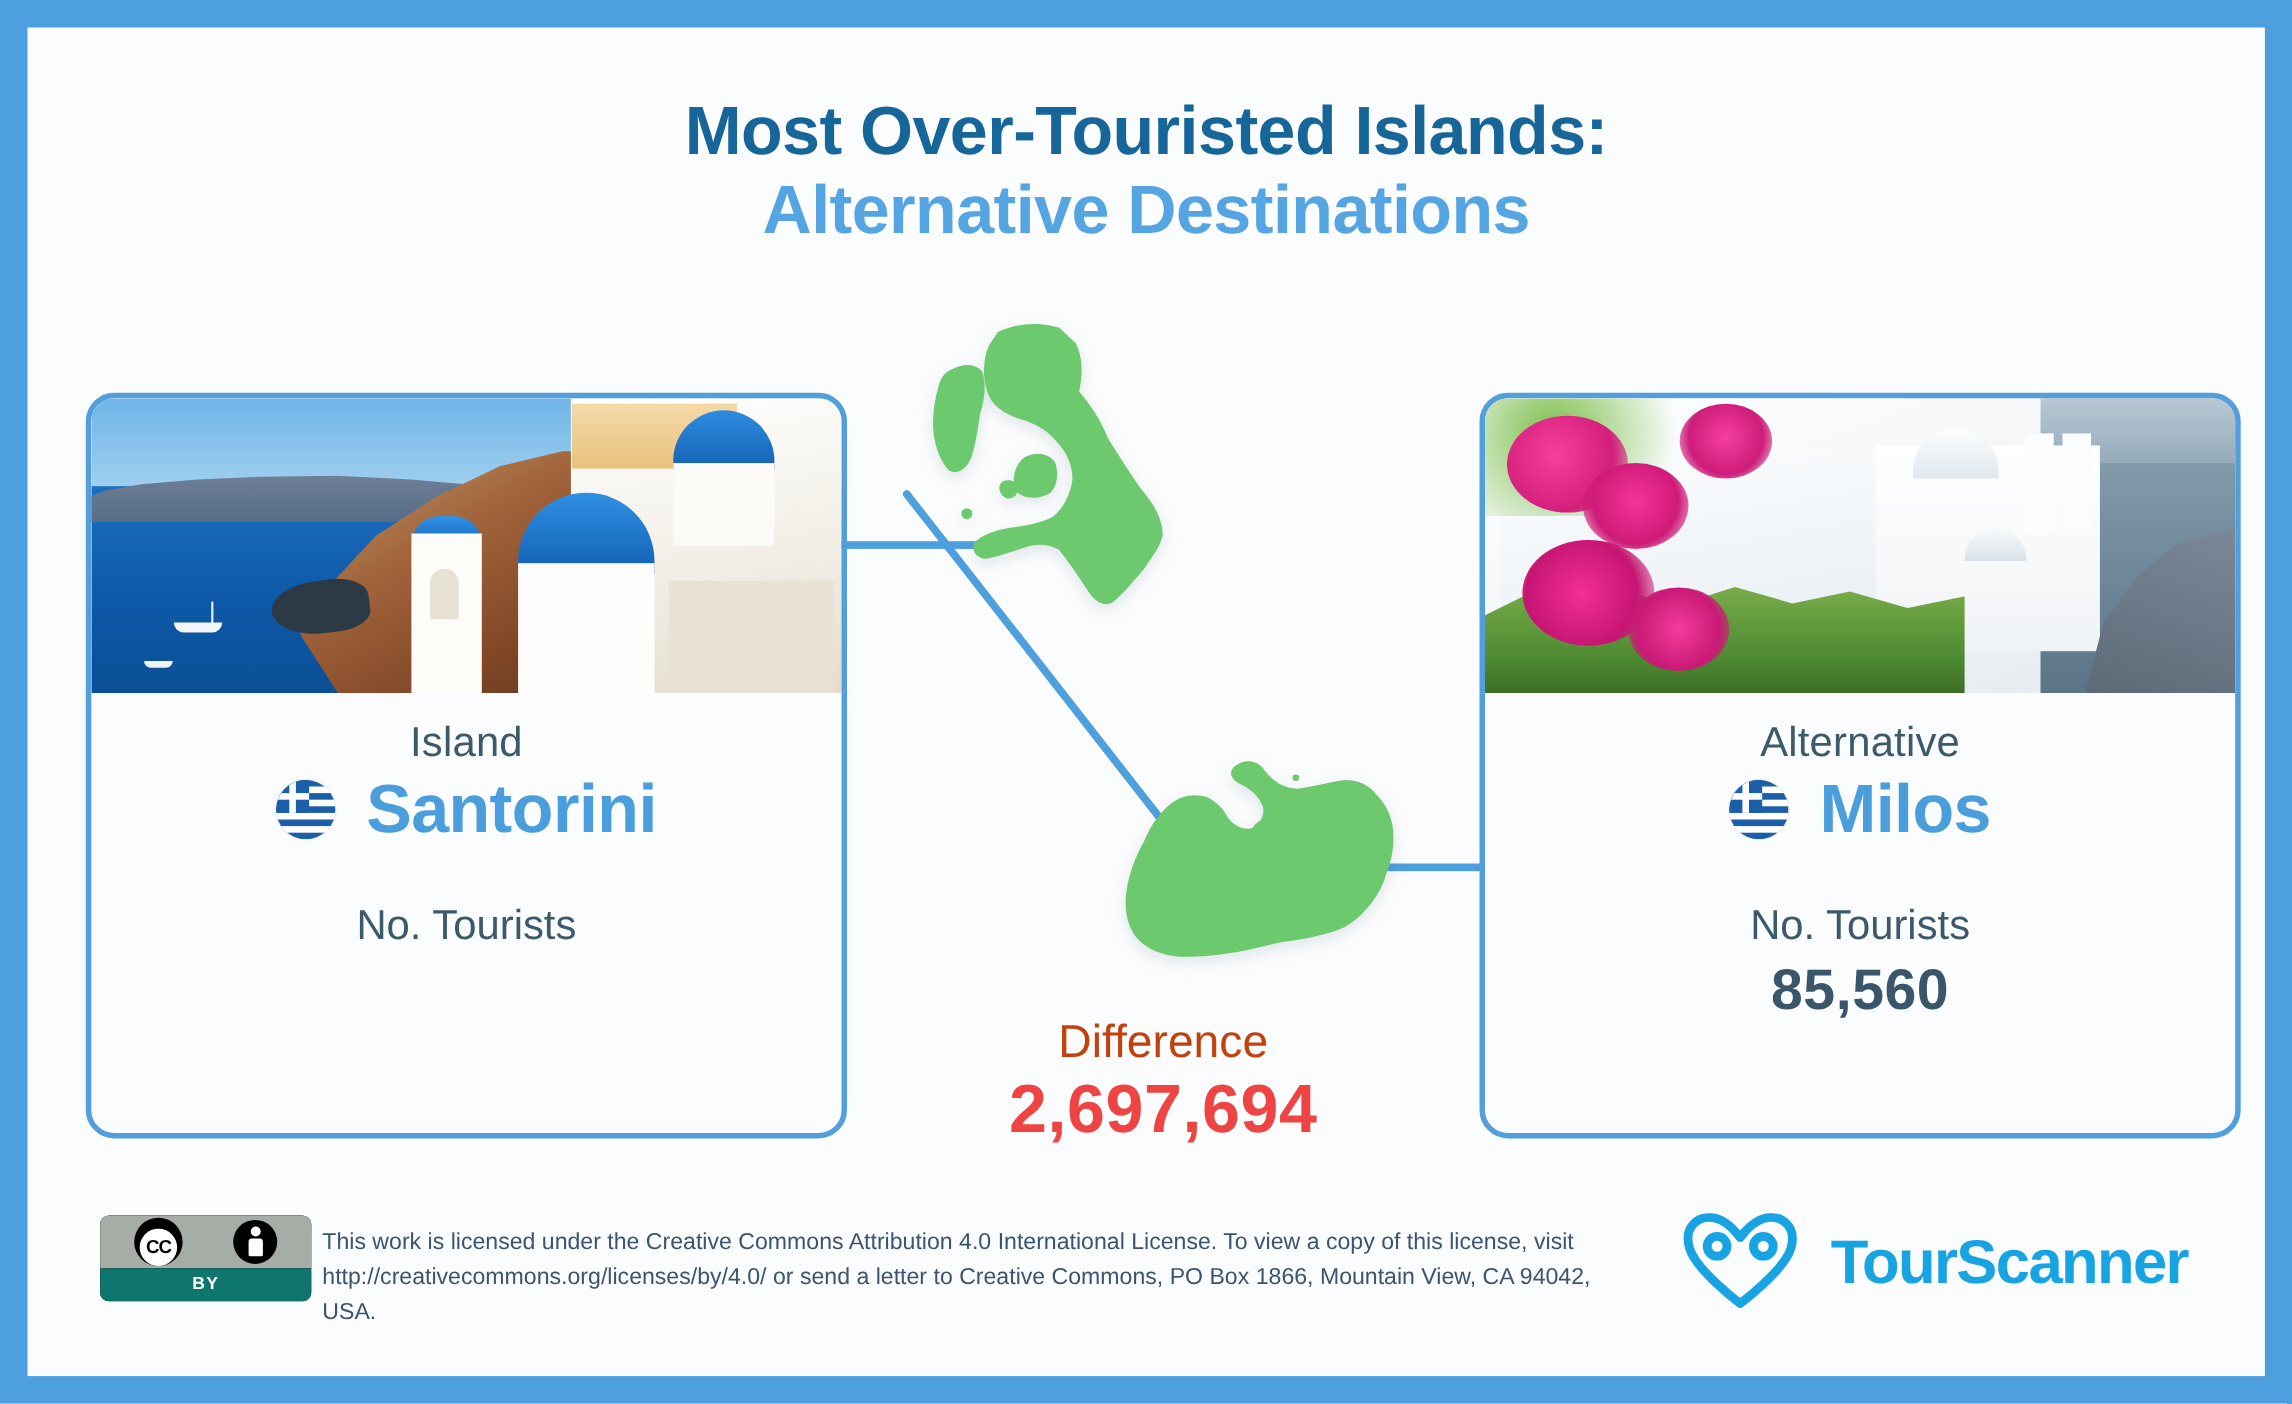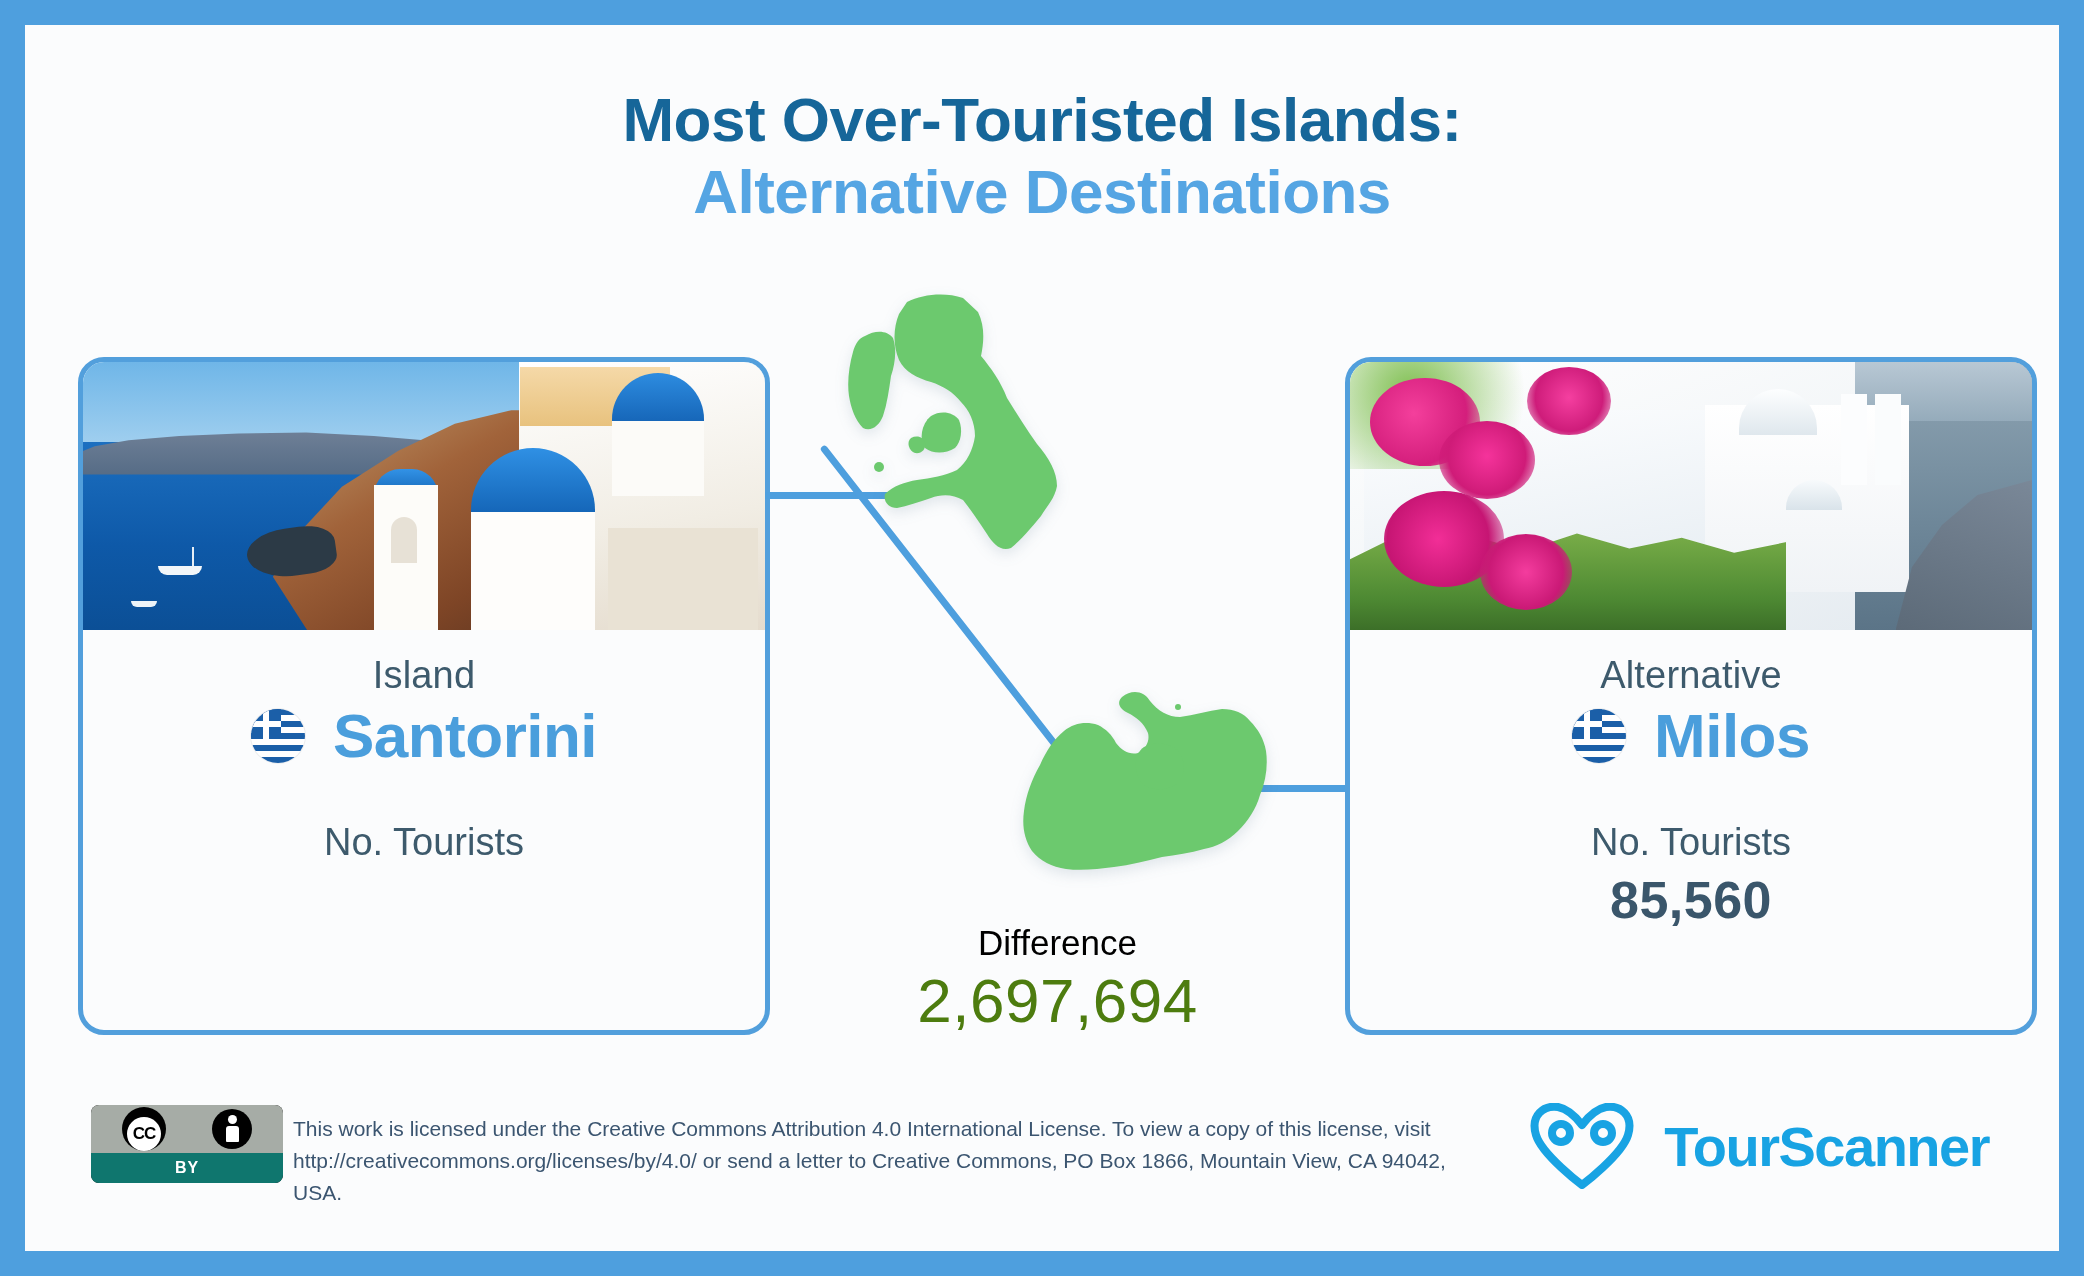--- a/index.html
+++ b/index.html
@@ -169,22 +169,22 @@
 
   .slash {
     position:absolute; left:-104px; top:-40px;
     width:7px; height:485px; background:#4E9FDE;
     transform:rotate(-38deg); transform-origin:center;
     border-radius:4px;
     left:198px; top:70px;
   }
 
   .diff-block { position:absolute; left:0; top:598px; width:100%; text-align:center; }
-  .diff-label { font-size:35px; color:#000000; }
-  .diff-value { font-size:62px; font-weight:normal; color:#4d7c0f; margin-top:2px; letter-spacing:0.5px; }
+  .diff-label { font-size:42px; color:#c2410c; }
+  .diff-value { font-size:62px; font-weight:bold; color:#ef4444; margin-top:2px; letter-spacing:0.5px; }
 
   
   .footer { position:absolute; left:0; bottom:48px; width:100%; height:110px; }
 
   .cc-badge {
     position:absolute; left:66px; top:12px; width:192px; height:78px;
     background:#000000; border-radius:8px; overflow:hidden;
     display:flex; flex-direction:column;
   }
   .cc-top {

